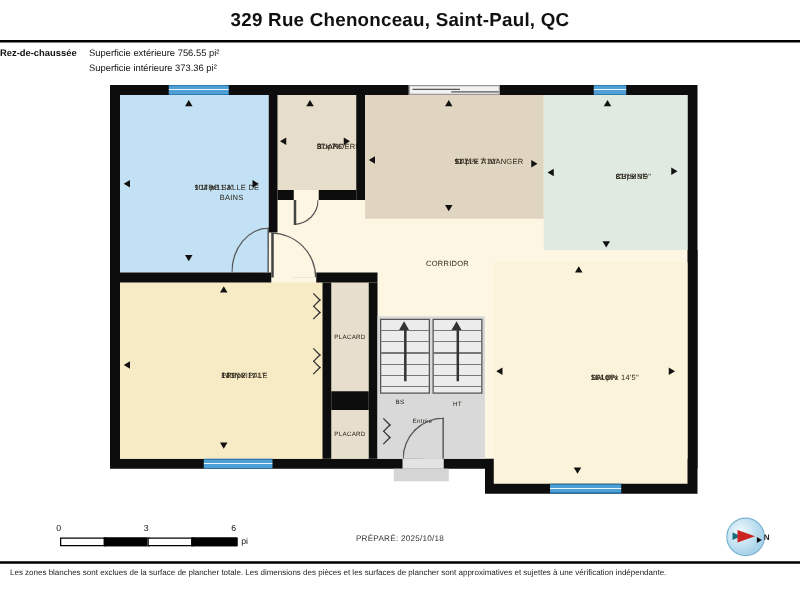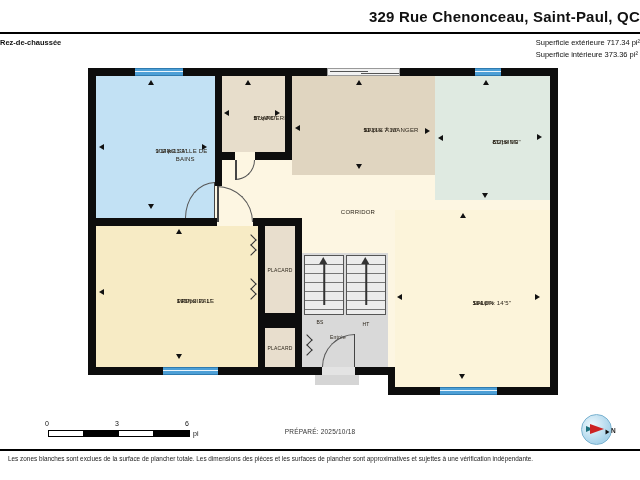--- a/index.html
+++ b/index.html
@@ -1,22 +1,22 @@
 <!DOCTYPE html>
 <html style="--wall: #0d0d0d; --room_bathroom: #c2e1f4; --room_laundry: #e7ddcb; --room_dining: #e0d5c0; --room_kitchen: #dfeae1; --room_corridor: #fdf6e2; --room_primary: #f7ebc5; --room_living: #fcf4da; --room_closet: #e8decd; --stairs_area: #d9d9d9; --stairs_flight: #ececec; --window_blue: #4d9fd6; --compass_blue: #a8d3ea; --compass_needle: #cc2222;"><head>
 <meta charset="utf-8">
 <style>
   html,body{margin:0;padding:0;background:#fff;}
   body{width:640px;height:480px;position:relative;overflow:hidden;
        font-family:"Liberation Sans","DejaVu Sans",sans-serif;color:#111;}
   .abs{position:absolute;}
   
-  .title{left:0;right:0;top:8px;text-align:right;font-size:15px;font-weight:bold;letter-spacing:.2px;}
+  .title{left:0;right:0;top:8px;text-align:center;font-size:15px;font-weight:bold;letter-spacing:.2px;}
   .rule{left:0;right:0;height:2px;background:#000;}
-  .subhead{left:0;right:0;top:38px;display:flex;justify-content:space-between;gap:10px;font-size:7.5px;}
+  .subhead{left:0;right:0;top:38px;display:flex;justify-content:flex-start;gap:10px;font-size:7.5px;}
   .subhead .fl{font-weight:bold;}
   .subhead .areas div{margin-bottom:3px;}
   
   .plan{left:88px;top:68px;width:470px;height:327px;}
   .plan *{position:absolute;box-sizing:border-box;}
   .wall{background:var(--wall,#0d0d0d);}
   .room{display:flex;align-items:center;justify-content:center;text-align:center;}
   .rlabel{position:static;font-size:6px;line-height:1.35;color:#2b2419;letter-spacing:.2px;}
   .rlabel .rn{font-size:6px;}
   .bg-corridor{background:var(--room_corridor,#fdf6e2);}
@@ -63,21 +63,21 @@
   .disclaimer{left:8px;right:8px;top:455px;font-size:6.4px;color:#222;}
 </style>
 </head>
 <body>
 
 <div class="abs title">329 Rue Chenonceau, Saint-Paul, QC</div>
 <div class="abs rule" style="top:32px;"></div>
 <div class="abs subhead">
   <span class="fl">Rez-de-chaussée</span>
   <span class="areas">
-    <div>Superficie extérieure 717.34 pi²</div>
+    <div>Superficie extérieure 756.55 pi²</div>
     <div>Superficie intérieure 373.36 pi²</div>
   </span>
 </div>
 
 <div class="abs plan">
 
   <div class="wall" style="left:0;top:0;width:470px;height:307px;"></div>
   <div class="wall" style="left:300px;top:132px;width:170px;height:195px;"></div>
 
   <div class="bg-corridor" style="left:8px;top:8px;width:454px;height:291px;"></div>

